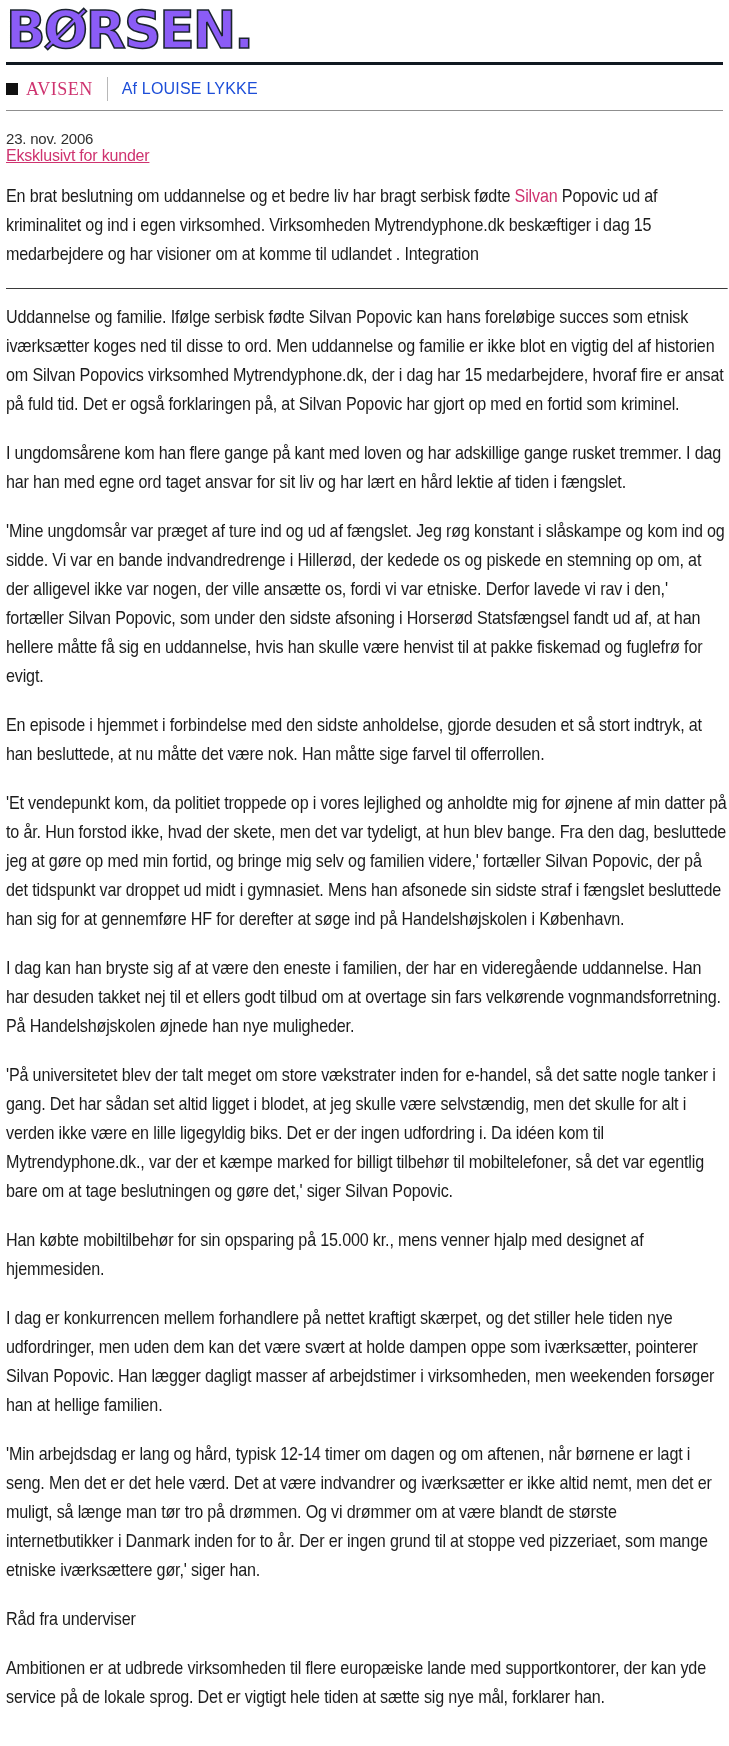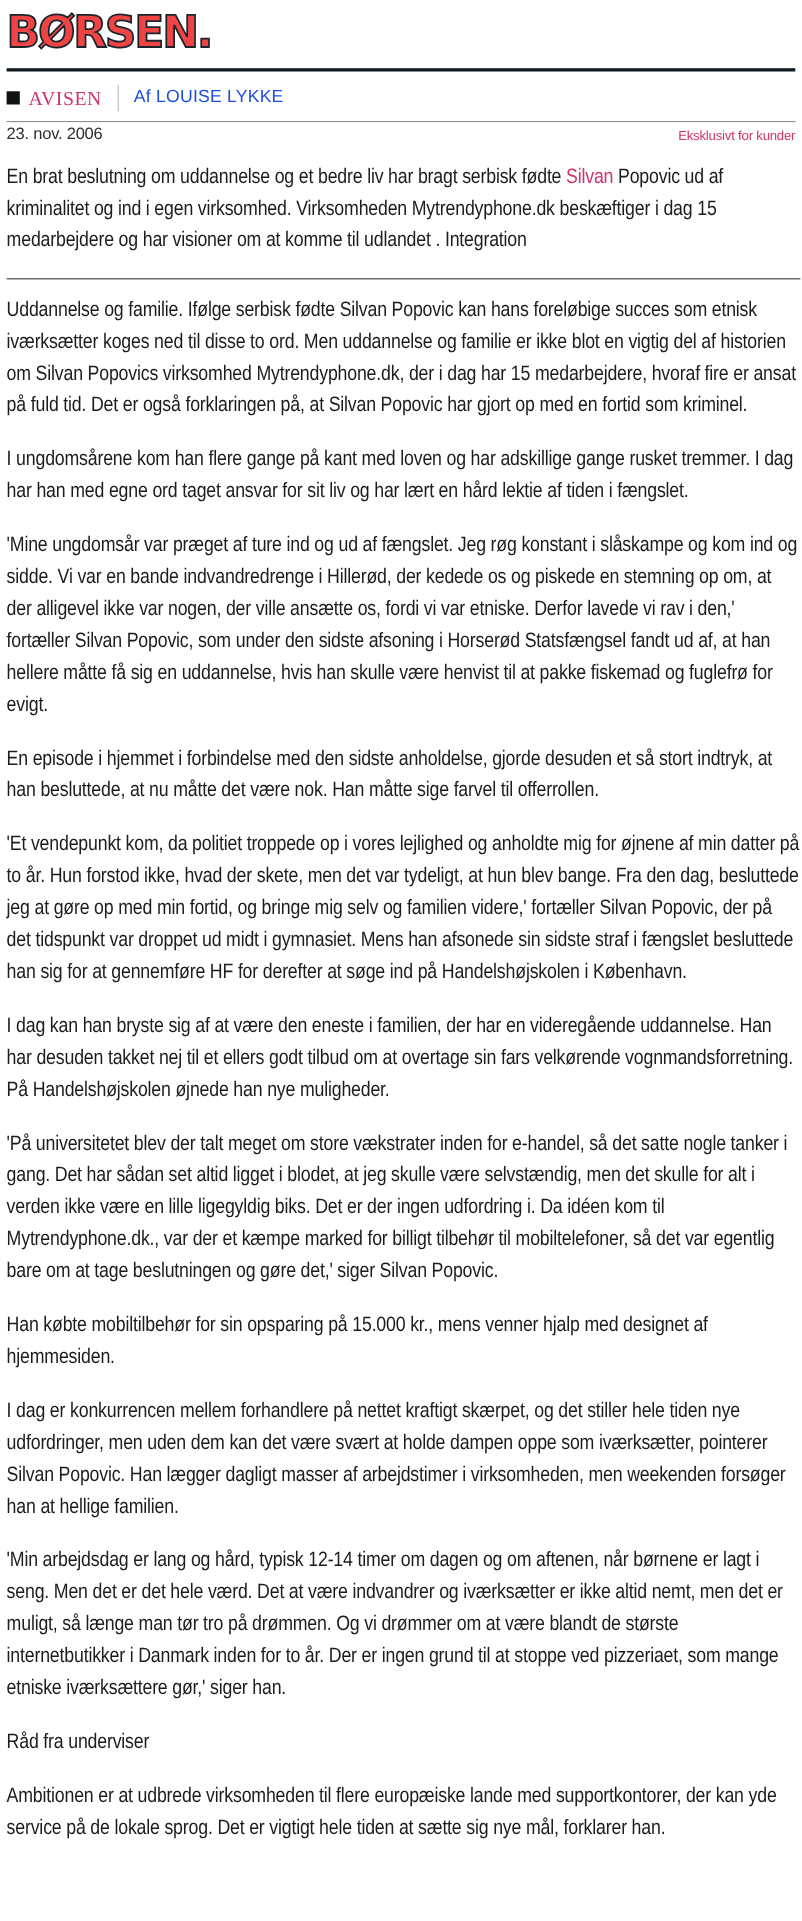--- a/index.html
+++ b/index.html
@@ -10,24 +10,24 @@
     color: #1c1c1c;
   }
   .page { padding: 0 6px; }
 
   
   .masthead { padding-top: 2px; }
   .logo {
     display: inline-block;
     font-family: "DejaVu Sans", "Liberation Sans", sans-serif;
     font-weight: 700;
-    font-size: 40px;
+    font-size: 52px;
     line-height: 56px;
     letter-spacing: -2px;
-    color: #ef4444;
+    color: #8b5cf6;
     -webkit-text-stroke: 1.6px #1b242e;
     cursor: pointer;
   }
   .masthead-rule {
     height: 3px; background: #101820; margin-top: 4px;
   }
 
   
   .headline {
     font-family: "Liberation Serif", "DejaVu Serif", serif;
@@ -59,25 +59,26 @@
   .byline-divider {
     width: 1px; height: 24px; background: #b8b8b8;
     margin: 0 14px; flex: 0 0 auto;
   }
   .byline-author {
     font-size: 16px; color: #1d4ed8; letter-spacing: 0.2px;
   }
 
   
   .meta-row {
-    display: flex; justify-content: space-between; align-items: flex-end;
-    margin-top: 2px;
+    display: flex; justify-content: space-between; align-items: flex-start;
+    margin-top: 19px;
+    flex-direction: column;
   }
   .article-date { font-size: 15px; color: #2e2e2e; letter-spacing: -0.2px; }
-  .badge { font-size: 12px; color: var(--accent); letter-spacing: -0.2px; }
+  .badge { font-size: 16px; color: var(--accent); letter-spacing: -0.2px; text-decoration: underline; }
 
   
   .article-body {
     margin-top: 16px;
     width: 850px;
     transform: scaleX(0.849);
     transform-origin: 0 0;
   }
   .article-body p, .lead {
     font-size: 19px;

